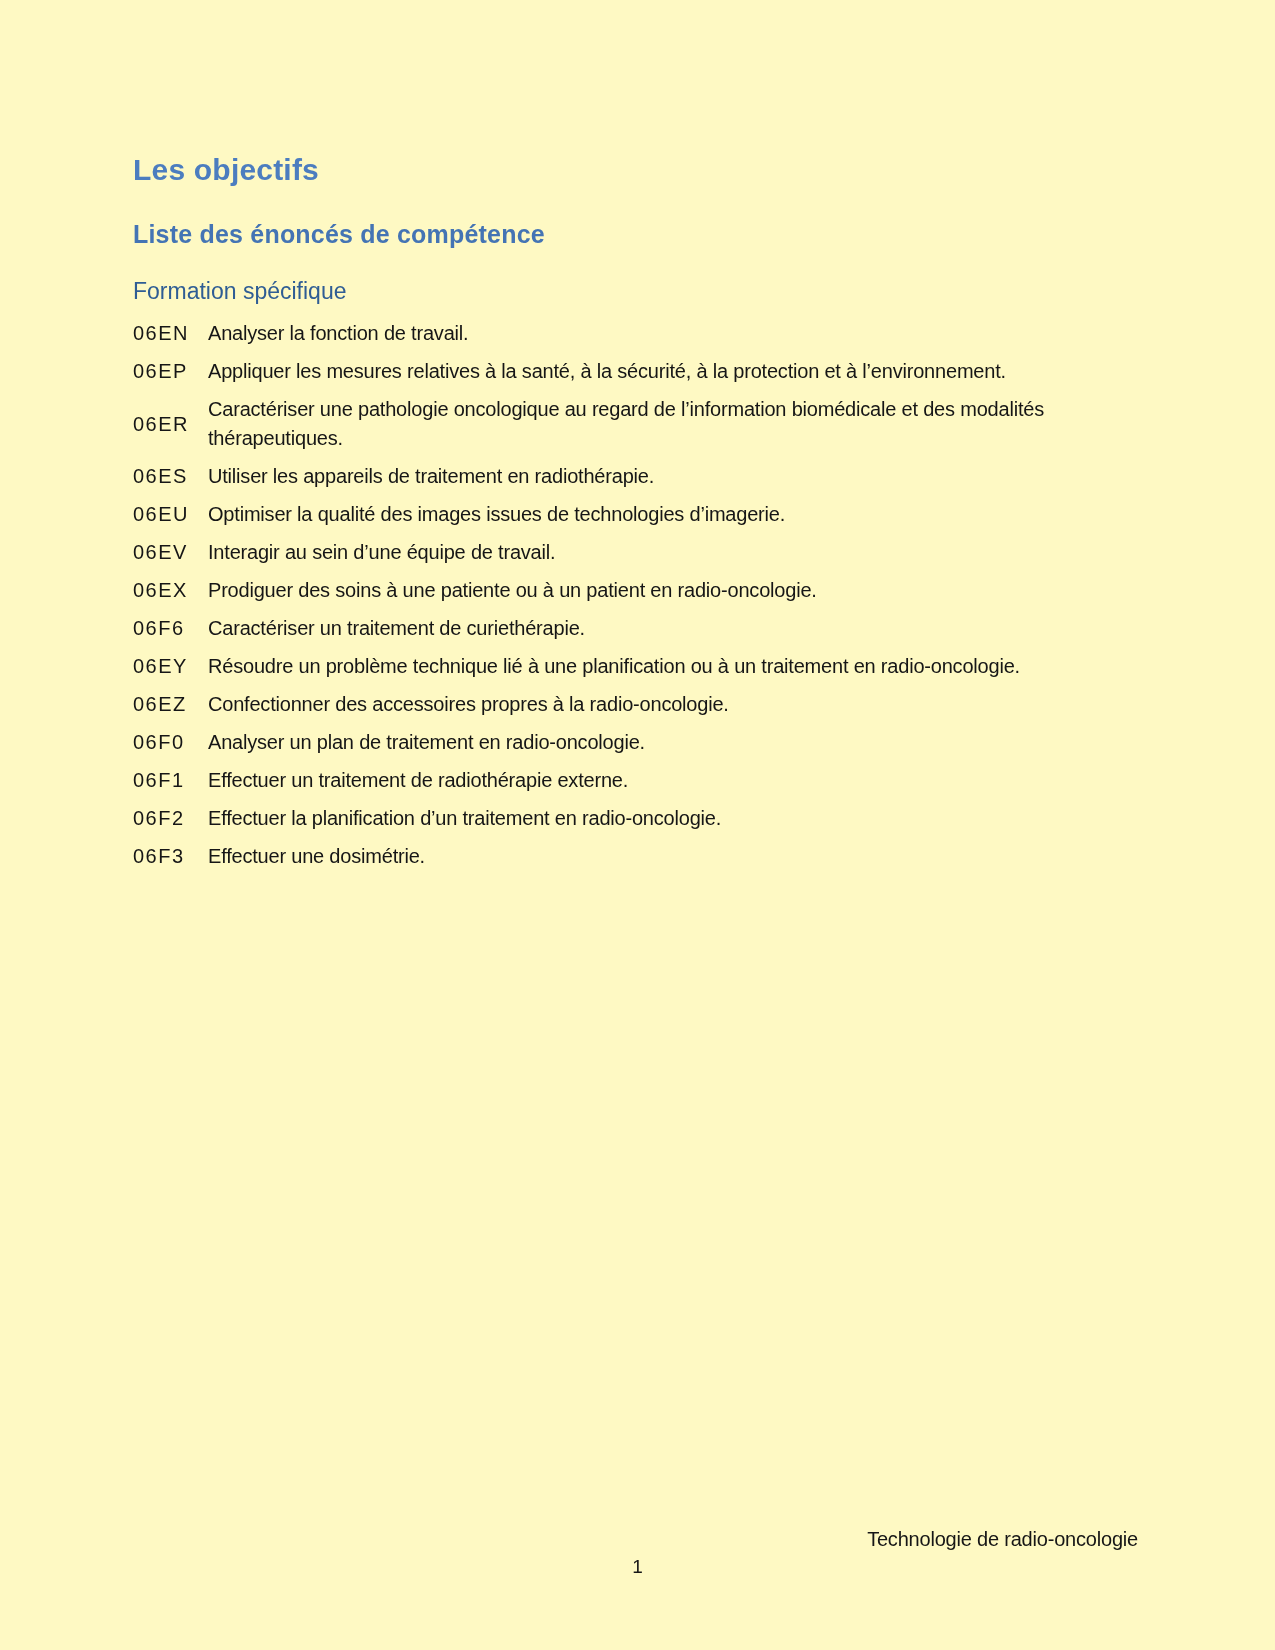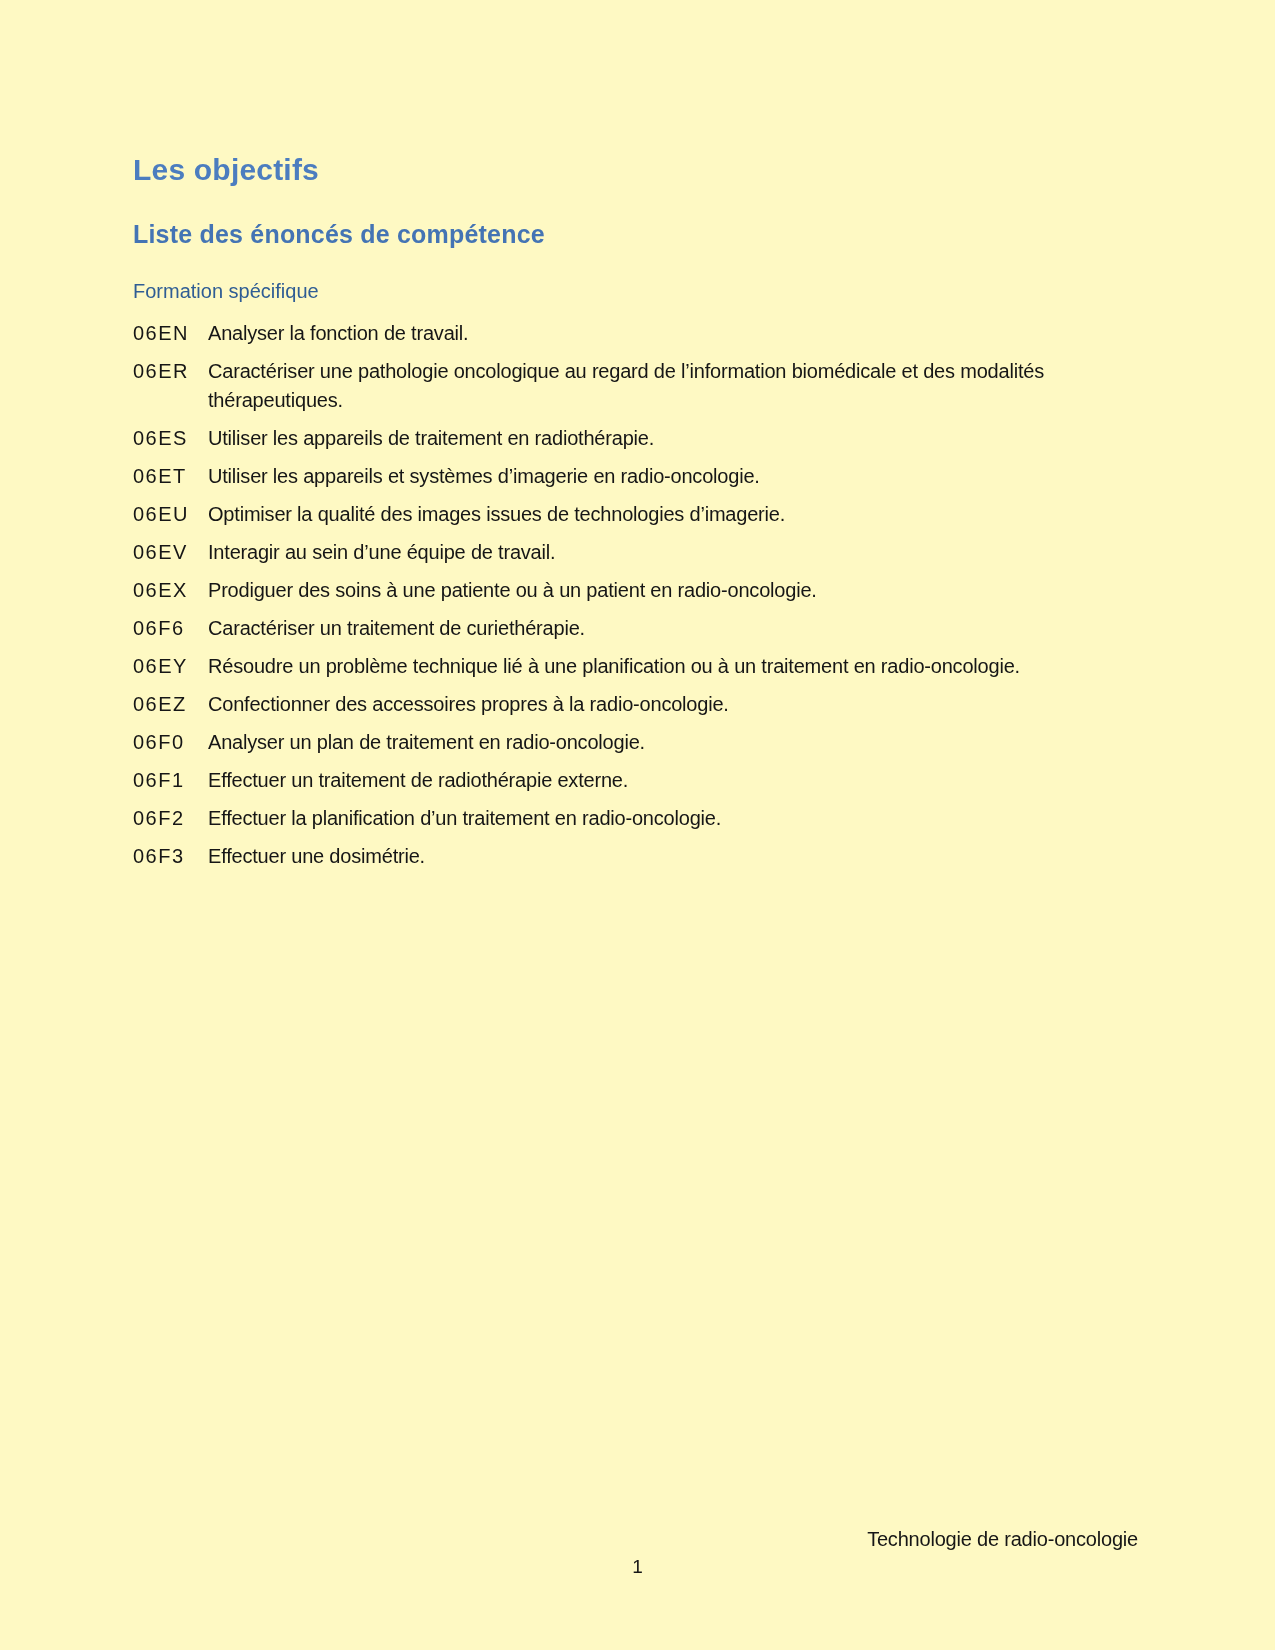--- a/index.html
+++ b/index.html
@@ -29,29 +29,29 @@
   h2.doc-subtitle {
     margin: 0 0 28px 0;
     font-size: 25px;
     line-height: 30px;
     font-weight: bold;
     color: var(--h2-color, #4474b4);
     letter-spacing: 0.2px;
   }
   h3.doc-section {
     margin: 0 0 14px 0;
-    font-size: 20px;
+    font-size: 23px;
     line-height: 28px;
     font-weight: normal;
     color: var(--h3-color, #2f5d94);
   }
   .competence-list { margin: 0; }
   .competence-row {
     display: flex;
-    align-items: flex-start;
+    align-items: center;
     margin-bottom: 9px;
     font-size: 20px;
     line-height: 29px;
   }
   .competence-code {
     flex: 0 0 75px;
     letter-spacing: 1.5px;
     white-space: nowrap;
     color: #161616;
   }
@@ -89,36 +89,36 @@
     <h2 class="doc-subtitle">Liste des énoncés de compétence</h2>
 
     <h3 class="doc-section">Formation spécifique</h3>
 
     <div class="competence-list" id="competence-list">
   <div class="competence-row">
     <span class="competence-code">06EN</span>
     <span class="competence-label">Analyser la fonction de travail.</span>
   </div>
 
+  <div class="competence-row">
+    <span class="competence-code">06EP</span>
+    <span class="competence-label">Appliquer les mesures relatives à la santé, à la sécurité, à la protection et à l’environnement.</span>
+  </div>
 
 
   <div class="competence-row">
     <span class="competence-code">06ER</span>
     <span class="competence-label">Caractériser une pathologie oncologique au regard de l’information biomédicale et des modalités thérapeutiques.</span>
   </div>
 
   <div class="competence-row">
     <span class="competence-code">06ES</span>
     <span class="competence-label">Utiliser les appareils de traitement en radiothérapie.</span>
   </div>
 
-  <div class="competence-row">
-    <span class="competence-code">06ET</span>
-    <span class="competence-label">Utiliser les appareils et systèmes d’imagerie en radio-oncologie.</span>
-  </div>
 
   <div class="competence-row">
     <span class="competence-code">06EU</span>
     <span class="competence-label">Optimiser la qualité des images issues de technologies d’imagerie.</span>
   </div>
 
   <div class="competence-row">
     <span class="competence-code">06EV</span>
     <span class="competence-label">Interagir au sein d’une équipe de travail.</span>
   </div>

